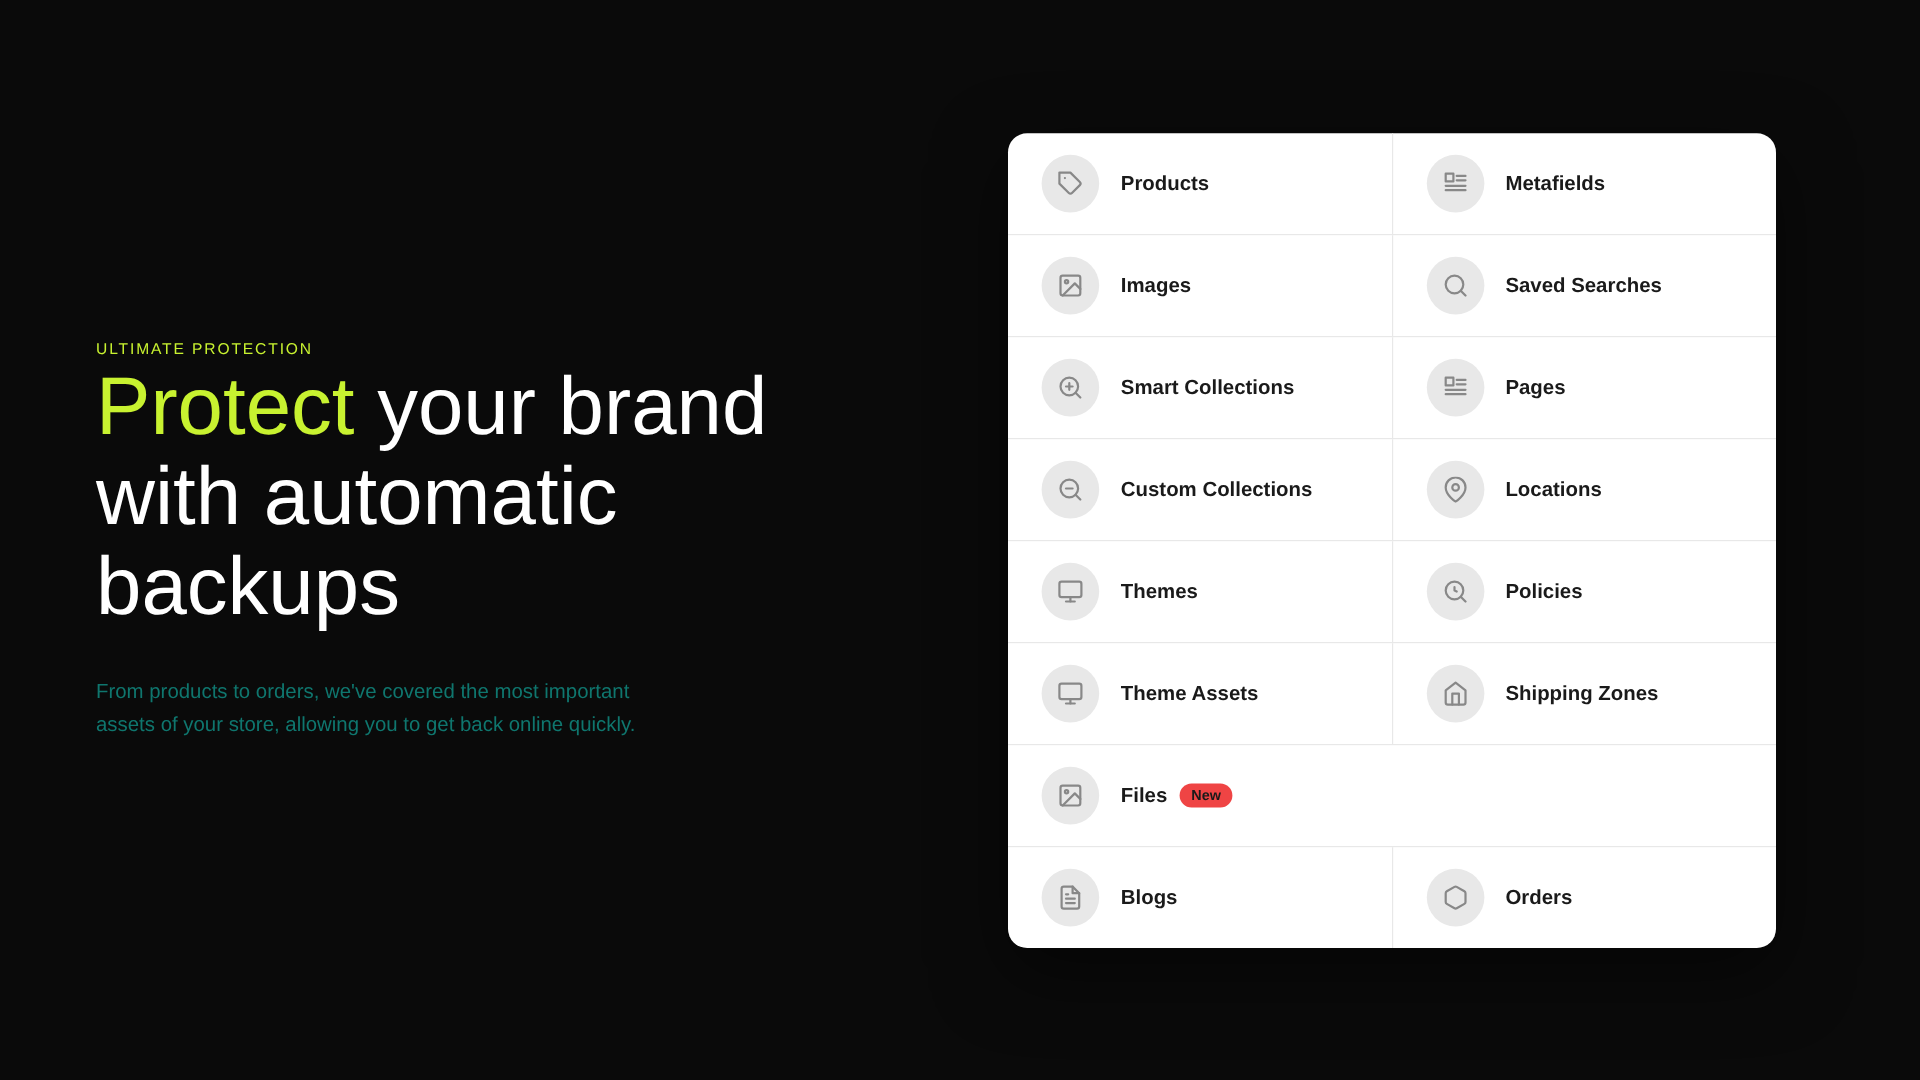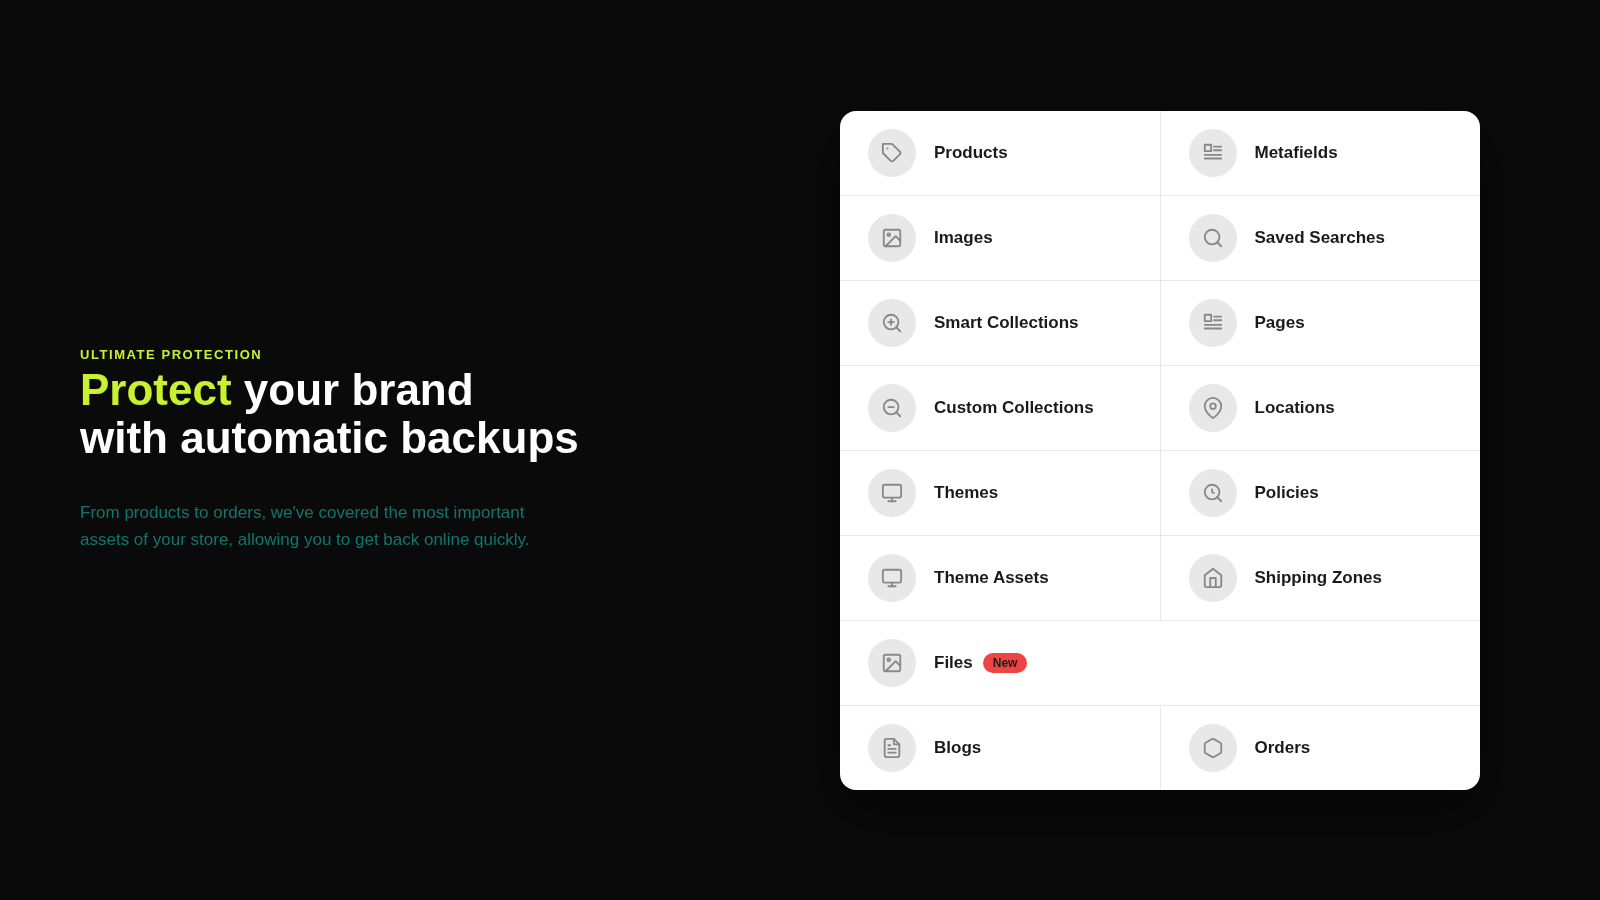--- a/index.html
+++ b/index.html
@@ -17,30 +17,30 @@
     .left-panel {
       flex: 0 0 760px;
       padding: 60px 80px;
       display: flex;
       flex-direction: column;
       justify-content: center;
     }
 
     .eyebrow {
       font-size: 13px;
-      font-weight: 700;
+      font-weight: 400;
       letter-spacing: 0.12em;
       color: #c8f230;
       text-transform: uppercase;
       margin-bottom: 4px;
     }
 
     .headline {
-      font-size: 44px;
-      font-weight: 700;
+      font-size: 68px;
+      font-weight: 400;
       color: #ffffff;
       line-height: 1.1;
       margin-bottom: 36px;
     }
 
     .headline .highlight {
       color: #c8f230;
     }
 
     .subtext {

